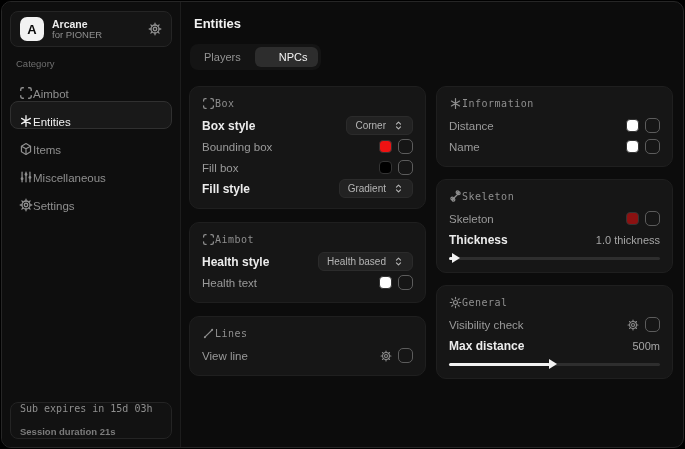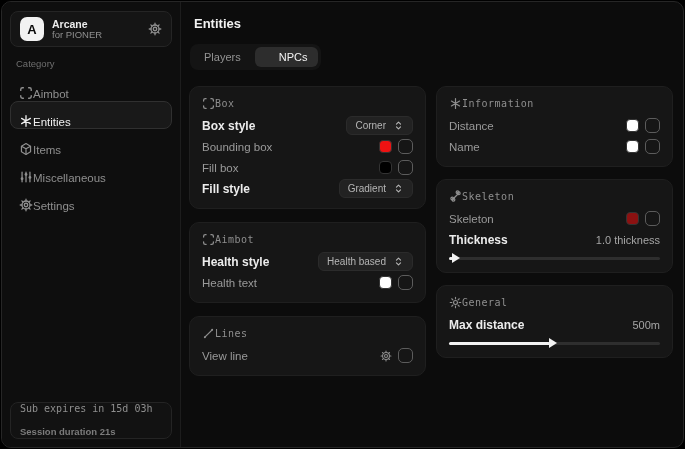--- a/index.html
+++ b/index.html
@@ -365,20 +365,31 @@
     <div class="card">
       <div class="card-head">
         <span>
             <svg width="13" height="13" viewBox="0 0 16 16">
               <use href="#i-sun"></use>
             </svg>
           </span>
         <span class="card-title">General</span>
       </div>
       <div class="row">
+        <span class="lbl">Visibility check</span>
+        <span class="controls">
+          <span class="gear-small">
+              <svg width="12" height="12" viewBox="0 0 16 16">
+                <use href="#i-gear"></use>
+              </svg>
+            </span>
+          <span class="checkbox"></span>
+        </span>
+      </div>
+      <div class="row">
         <span class="lbl strong">Max distance</span>
         <span class="val">500m</span>
       </div>
       <div class="slider">
         <div class="slider-track"></div>
         <div class="slider-fill" style="width: 48%;">
           <div class="slider-handle"></div>
         </div>
       </div>
     </div>

